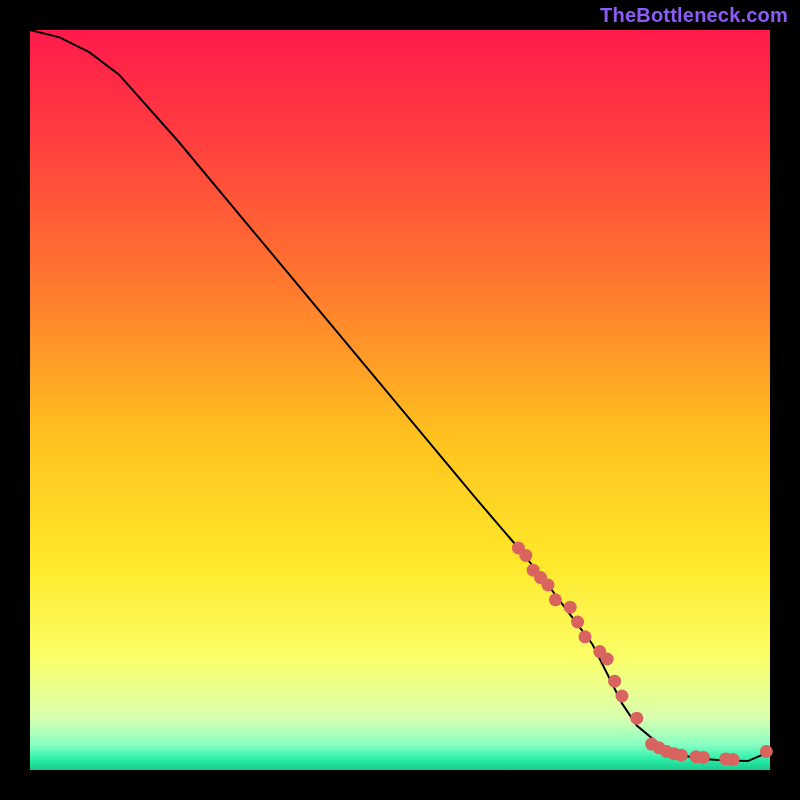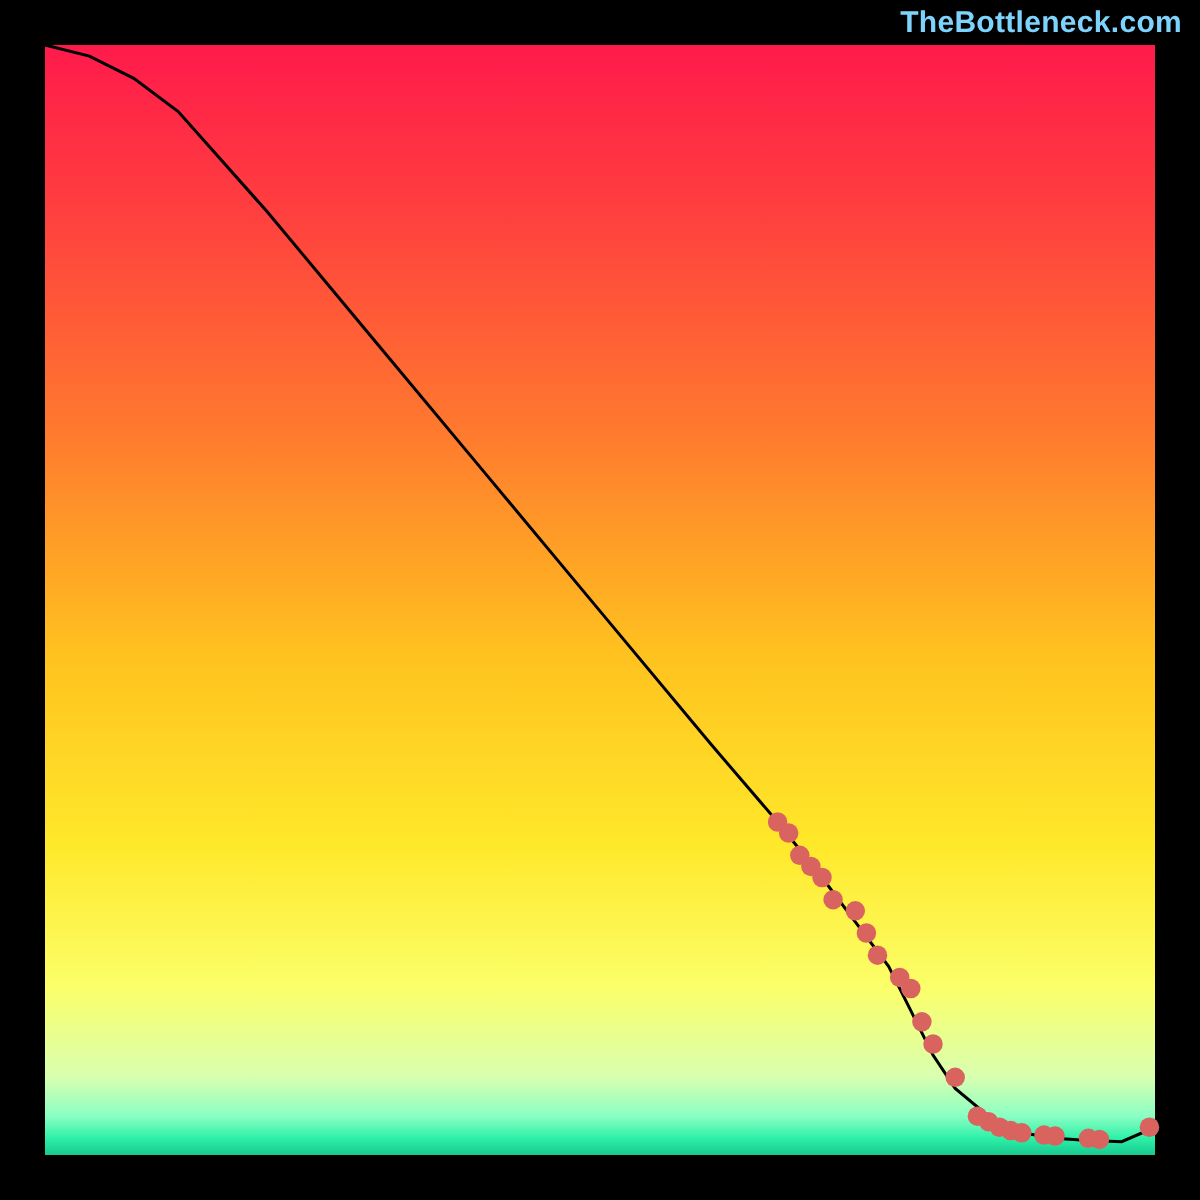--- a/index.html
+++ b/index.html
@@ -13,21 +13,21 @@
   }
   .stage {
     position: relative;
     width: 800px;
     height: 800px;
   }
   .watermark {
     position: absolute;
     top: 4px;
     right: 12px;
-    color: #7dd3fc;
+    color: #8b5cf6;
     font-size: 20px;
     font-weight: 600;
     letter-spacing: 0.2px;
     user-select: none;
   }
   svg {
     display: block;
   }
 </style>
 </head>

